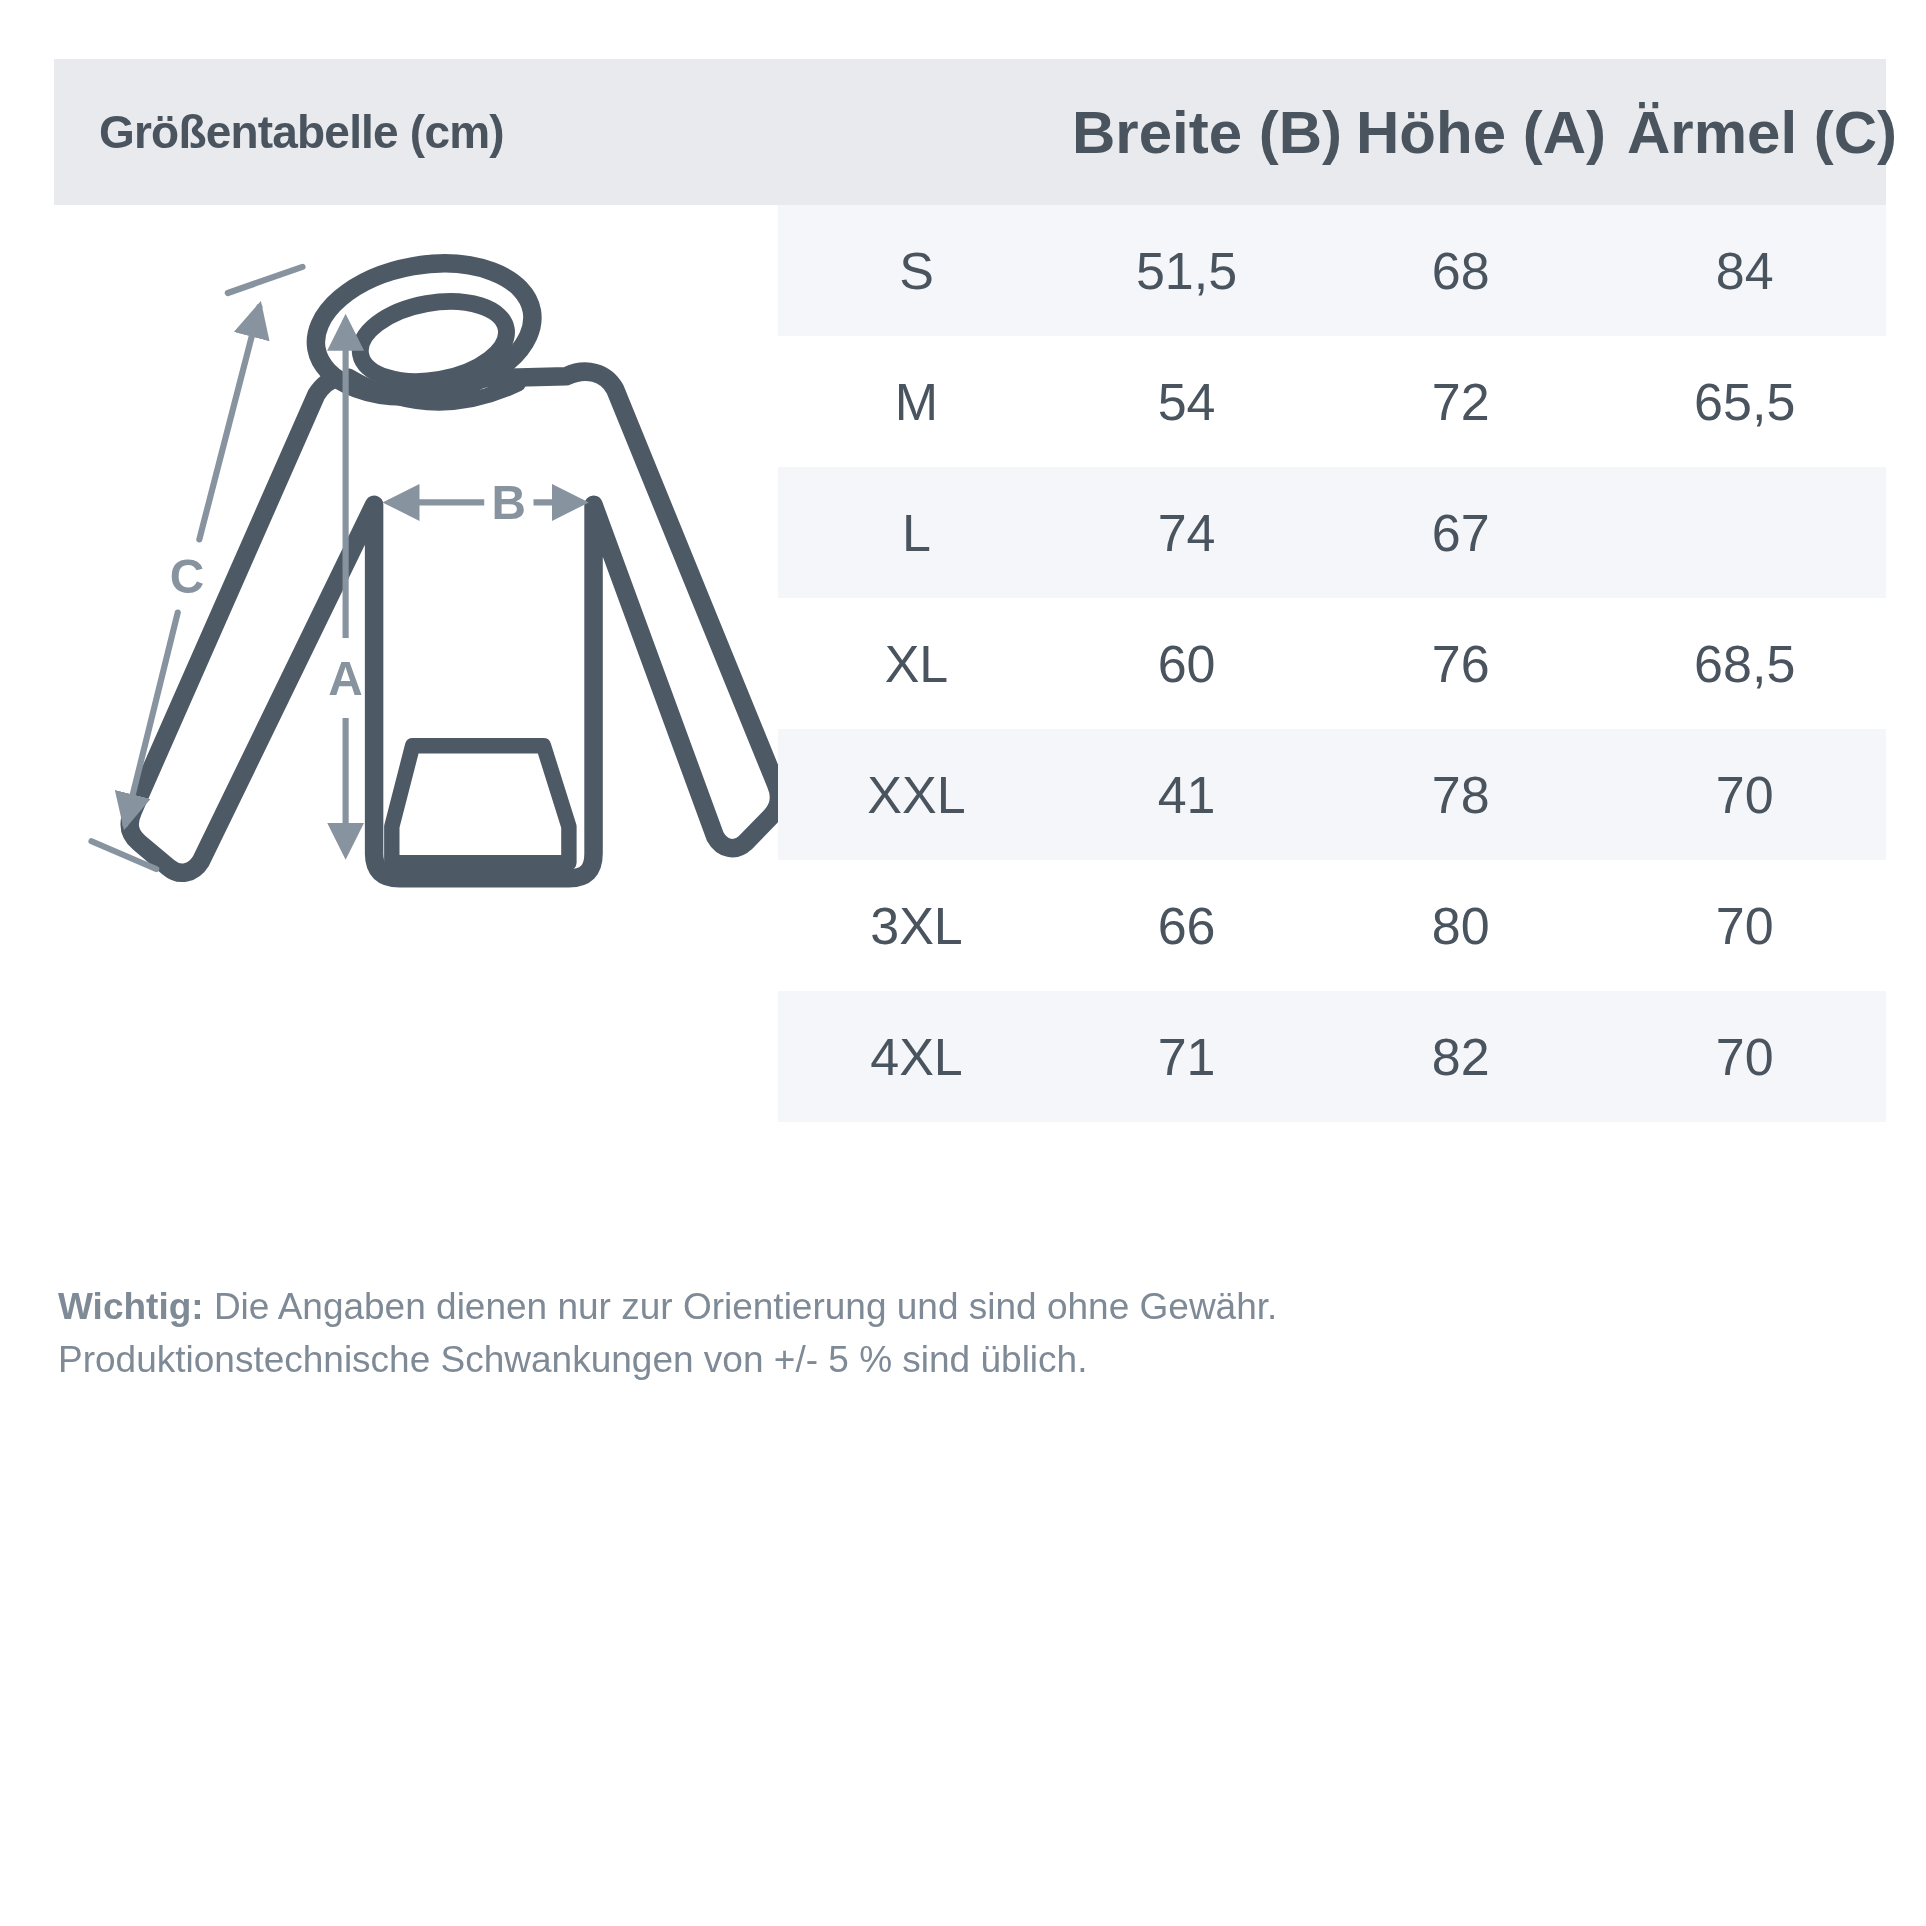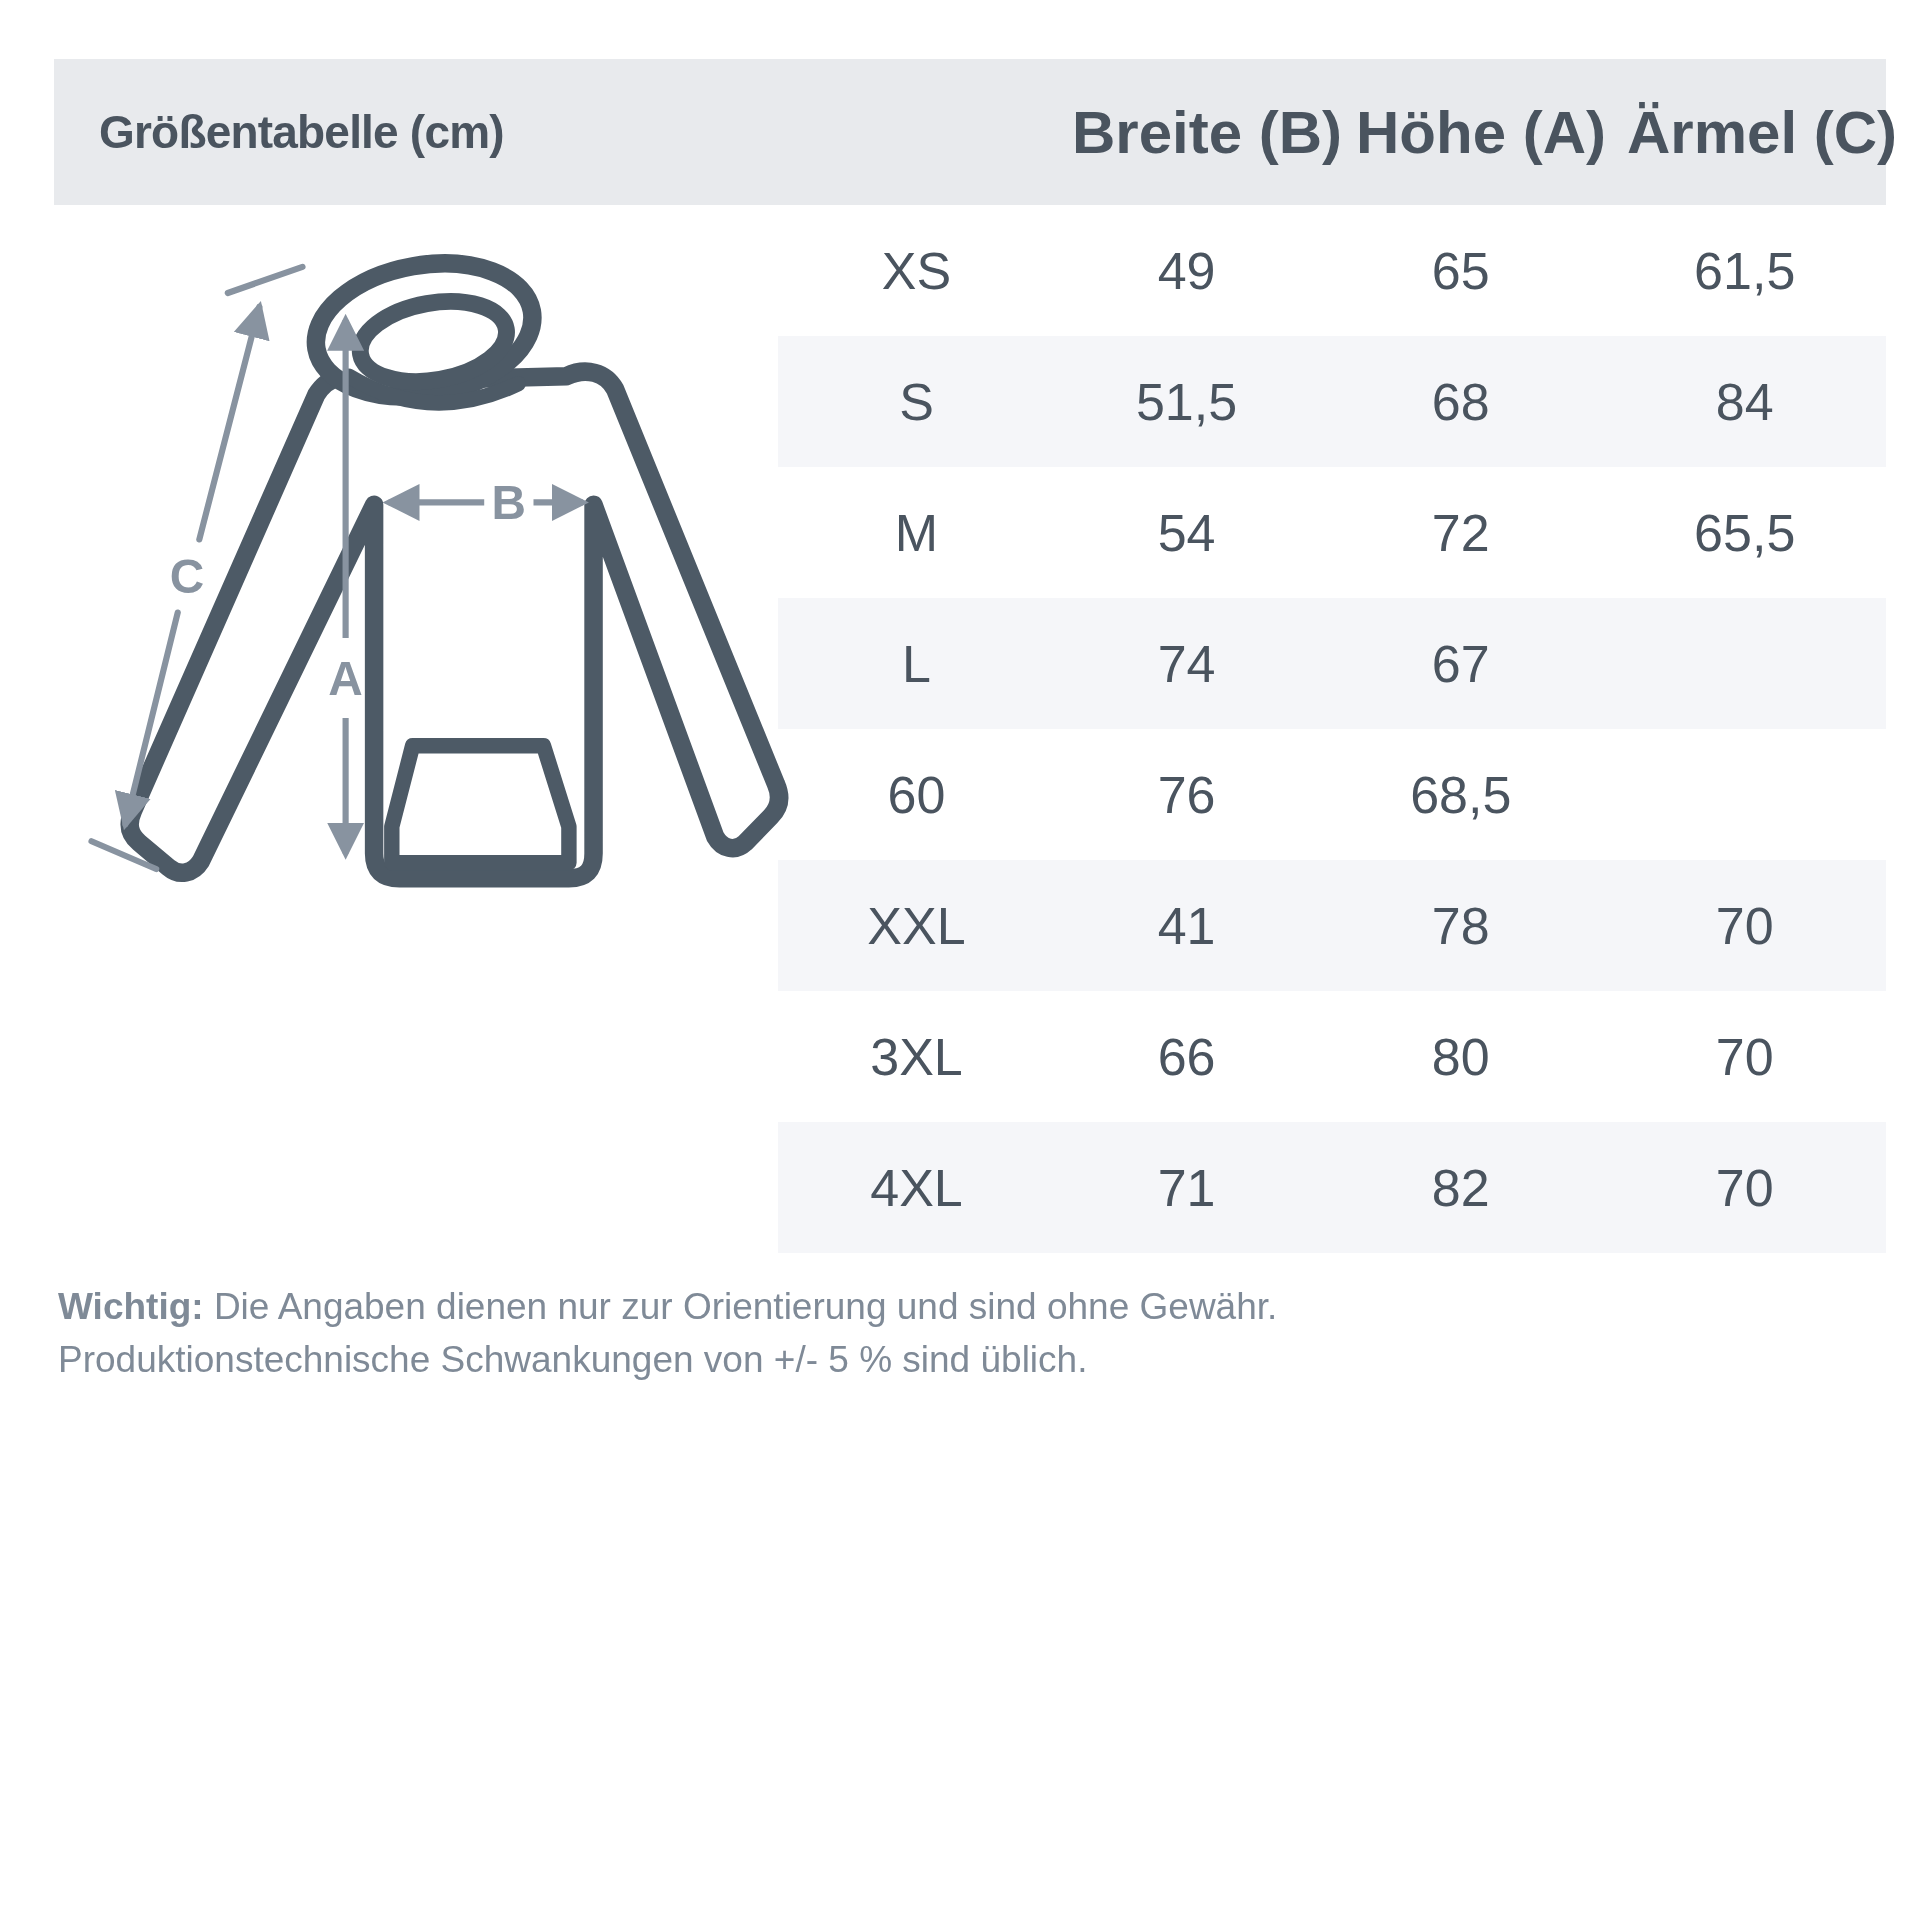--- a/index.html
+++ b/index.html
@@ -117,44 +117,39 @@
     <g stroke="#8893a0" stroke-width="8" stroke-linecap="round">
       <line x1="178" y1="420" x2="256" y2="118" marker-end="url(#ah)"></line>
       <line x1="150" y1="515" x2="82" y2="790" marker-end="url(#ah)"></line>
       <line x1="215" y1="100" x2="312" y2="66"></line>
       <line x1="38" y1="812" x2="122" y2="848"></line>
     </g>
     <text x="162" y="490" text-anchor="middle" font-size="62" font-weight="bold" fill="#8893a0">C</text>
   </svg>
 
   <div class="size-table">
-    <div class="size-row">
-      <div class="cell">XS</div>
-      <div class="cell">49</div>
-      <div class="cell">65</div>
-      <div class="cell">61,5</div>
-    </div>
     <div class="size-row alt">
       <div class="cell">S</div>
       <div class="cell">51,5</div>
       <div class="cell">68</div>
       <div class="cell">84</div>
     </div>
     <div class="size-row">
       <div class="cell">M</div>
       <div class="cell">54</div>
       <div class="cell">72</div>
       <div class="cell">65,5</div>
     </div>
     <div class="size-row alt">
       <div class="cell">L</div>
       <div class="cell">74</div>
       <div class="cell">67</div>
     </div>
     <div class="size-row">
+      <div class="cell">XL</div>
       <div class="cell">60</div>
       <div class="cell">76</div>
       <div class="cell">68,5</div>
     </div>
     <div class="size-row alt">
       <div class="cell">XXL</div>
       <div class="cell">41</div>
       <div class="cell">78</div>
       <div class="cell">70</div>
     </div>

